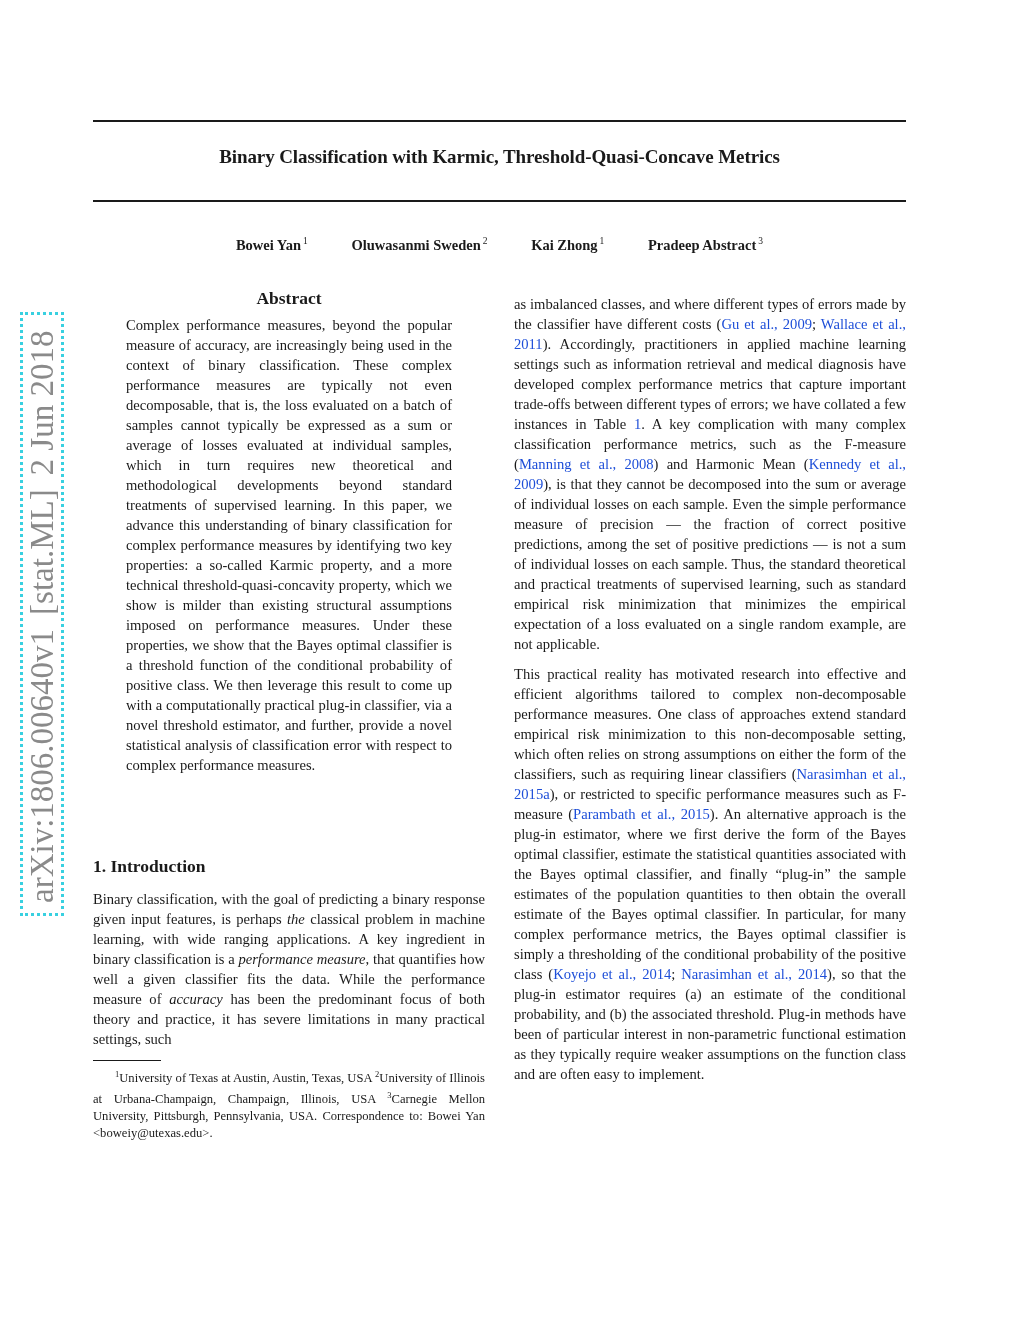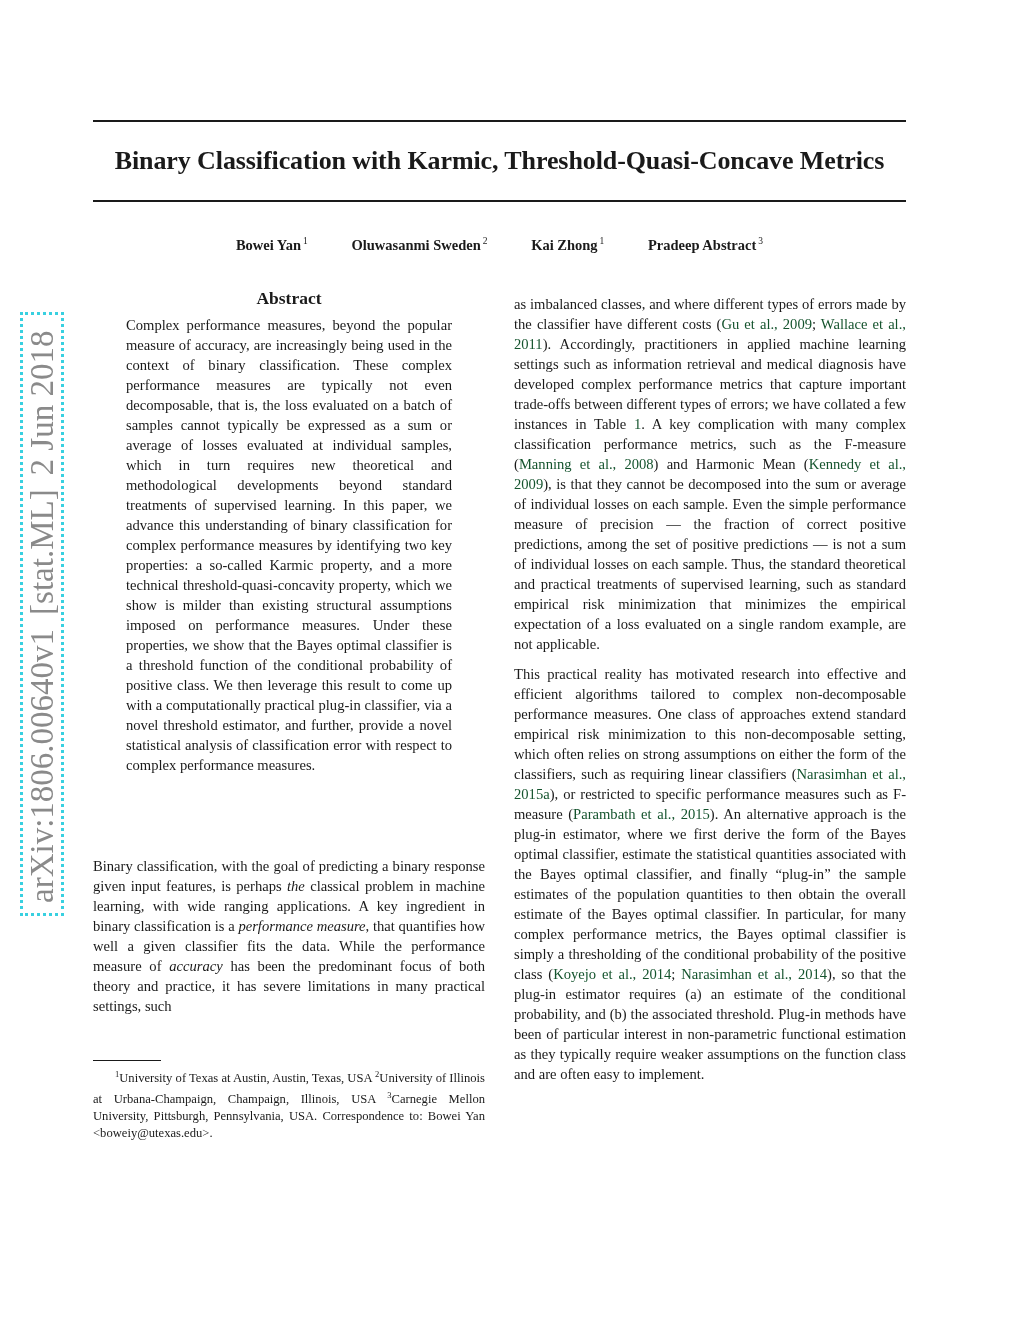--- a/index.html
+++ b/index.html
@@ -6,21 +6,21 @@
   body {
     width: 1024px; height: 1325px; position: relative; overflow: hidden;
     font-family: "Liberation Serif", "DejaVu Serif", serif;
     color: #1a1a1a;
   }
   .rule { position: absolute; left: 93px; width: 813px; height: 2px; background: #1a1a1a; }
   #rule-top { top: 120px; }
   #rule-bottom { top: 200px; }
   .title {
     position: absolute; top: 146px; left: 93px; width: 813px; text-align: center;
-    font-weight: bold; font-size: 26px; letter-spacing: -0.1px;
+    font-weight: bold; font-size: 19px; letter-spacing: -0.1px;
   }
   .authors {
     position: absolute; top: 236px; left: 93px; width: 813px; text-align: center;
     font-weight: bold; font-size: 14.5px;
   }
   .authors .author { margin: 0 20px; }
   .authors sup { font-weight: normal; font-size: 9.5px; vertical-align: 6px; margin-left: 2px; }
 
   
   .arxiv-stamp {
@@ -34,21 +34,21 @@
   .arxiv-stamp span { margin-right: 14px; }
 
   .col { position: absolute; font-size: 14.6px; line-height: 20px; text-align: justify; }
   #col-abstract { left: 126px; top: 288px; width: 326px; }
   #col-left { left: 93px; top: 856px; width: 392px; }
   #col-right { left: 514px; top: 294px; width: 392px; }
   .abs-title { text-align: center; font-weight: bold; font-size: 17.5px; margin-bottom: 7px; }
   .section-title { font-weight: bold; font-size: 17.5px; margin: 0 0 13px 0; text-align: left; }
   p { margin: 0; hyphens: auto; }
   .para-gap { margin-top: 10px; }
-  .cite { color: #14532d; }
+  .cite { color: #1d4ed8; }
   em { font-style: italic; }
 
   .footnote-rule { position: absolute; left: 93px; top: 1060px; width: 68px; height: 1px; background: #1a1a1a; }
   .footnotes { position: absolute; left: 93px; top: 1066px; width: 392px; font-size: 12.6px; line-height: 17px; text-align: justify; }
   .footnotes sup { font-size: 8.5px; vertical-align: 5px; }
   .fn-indent { display: inline-block; width: 22px; }
   .proceedings { margin-top: 14px; }
 </style>
 </head>
 <body>
@@ -67,20 +67,21 @@
 <div class="arxiv-stamp">
   <span>arXiv:1806.00640v1</span><span>[stat.ML]</span><span>2 Jun 2018</span>
 </div>
 
 <div class="col" id="col-abstract">
   <div class="abs-title">Abstract</div>
   <p>Complex performance measures, beyond the popular measure of accuracy, are increasingly being used in the context of binary classification. These complex performance measures are typically not even decomposable, that is, the loss evaluated on a batch of samples cannot typically be expressed as a sum or average of losses evaluated at individual samples, which in turn requires new theoretical and methodological developments beyond standard treatments of supervised learning. In this paper, we advance this understanding of binary classification for complex performance measures by identifying two key properties: a so-called Karmic property, and a more technical threshold-quasi-concavity property, which we show is milder than existing structural assumptions imposed on performance measures. Under these properties, we show that the Bayes optimal classifier is a threshold function of the conditional probability of positive class. We then leverage this result to come up with a computationally practical plug-in classifier, via a novel threshold estimator, and further, provide a novel statistical analysis of classification error with respect to complex performance measures.</p>
 </div>
 
 <div class="col" id="col-left">
+  <div class="section-title">1. Introduction</div>
   <p><span>Binary classification, with the goal of predicting a binary response given input features, is perhaps </span><em>the</em><span> classical problem in machine learning, with wide ranging applications. A key ingredient in binary classification is a </span><em>performance measure</em><span>, that quantifies how well a given classifier fits the data.  While the performance measure of </span><em>accuracy</em><span> has been the predominant focus of both theory and practice, it has severe limitations in many practical settings, such</span></p>
 </div>
 
 <div class="footnote-rule"></div>
 <div class="footnotes">
   <div><span class="fn-indent"></span><sup>1</sup><span>University of Texas at Austin, Austin, Texas, USA</span> <sup>2</sup><span>University of Illinois at Urbana-Champaign, Champaign, Illinois, USA</span> <sup>3</sup><span>Carnegie Mellon University, Pittsburgh, Pennsylvania, USA.</span> <span>Correspondence to: Bowei Yan &lt;boweiy@utexas.edu&gt;.</span></div>
 </div>
 
 <div class="col" id="col-right">
   <p><span>as imbalanced classes, and where different types of errors made by the classifier have different costs (</span><a class="cite">Gu et al., 2009</a><span>; </span><a class="cite">Wallace et al., 2011</a><span>).  Accordingly, practitioners in applied machine learning settings such as information retrieval and medical diagnosis have developed complex performance metrics that capture important trade-offs between different types of errors; we have collated a few instances in Table </span><a class="cite">1</a><span>. A key complication with many complex classification performance metrics, such as the F-measure (</span><a class="cite">Manning et al., 2008</a><span>) and Harmonic Mean (</span><a class="cite">Kennedy et al., 2009</a><span>), is that they cannot be decomposed into the sum or average of individual losses on each sample.  Even the simple performance measure of precision — the fraction of correct positive predictions, among the set of positive predictions — is not a sum of individual losses on each sample.  Thus, the standard theoretical and practical treatments of supervised learning, such as standard empirical risk minimization that minimizes the empirical expectation of a loss evaluated on a single random example, are not applicable.</span></p>

